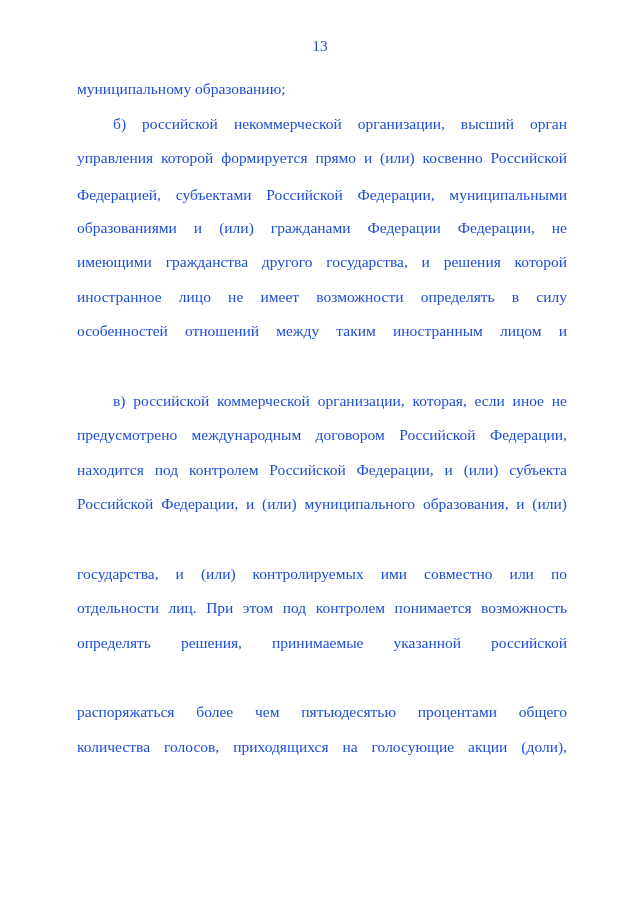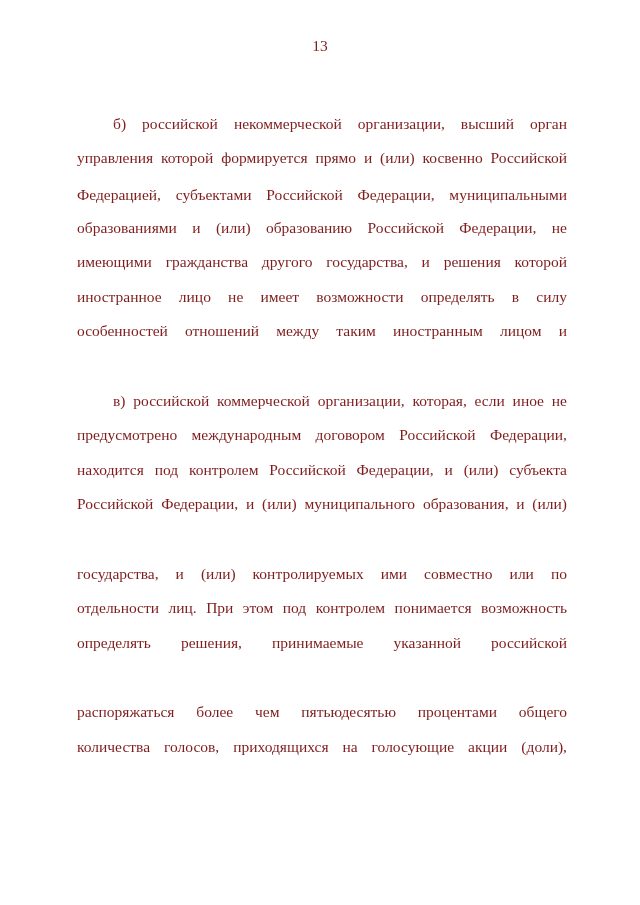--- a/index.html
+++ b/index.html
@@ -1,19 +1,19 @@
 <!DOCTYPE html>
 <html><head>
 <meta charset="utf-8">
 <style>
   html, body { margin: 0; padding: 0; background: #ffffff; }
   body { width: 640px; height: 905px; position: relative; overflow: hidden; }
   .page {
     position: absolute; left: 0; top: 0; width: 640px; height: 895px;
-    background: #ffffff; color: #7f1d1d;
+    background: #ffffff; color: #1d4ed8;
     font-family: "Liberation Serif", "DejaVu Serif", serif;
   }
   .page-number {
     position: absolute; top: 36px; left: 0; width: 640px; text-align: center;
     font-size: 15.5px; line-height: 20px;
   }
   .line {
     position: absolute; left: 77px; width: 490px;
     font-size: 15.5px; line-height: 20px; height: 20px;
     white-space: nowrap; overflow: visible;
@@ -21,24 +21,25 @@
   }
   .line.last { text-align-last: left; }
   .line.indent { left: 113px; width: 454px; }
 </style>
 </head>
 <body>
 
 <div class="page">
   <div class="page-number">13</div>
 
+  <div class="line last" style="top:79px">муниципальному образованию;</div>
   <div class="line indent" style="top:114px">б) российской некоммерческой организации, высший орган</div>
   <div class="line" style="top:148px">управления которой формируется прямо и (или) косвенно Российской</div>
   <div class="line" style="top:185px">Федерацией, субъектами Российской Федерации, муниципальными</div>
-  <div class="line" style="top:218px">образованиями и (или) образованию Российской Федерации, не</div>
+  <div class="line" style="top:218px">образованиями и (или) гражданами Федерации Федерации, не</div>
   <div class="line" style="top:252px">имеющими гражданства другого государства, и решения которой</div>
   <div class="line" style="top:287px">иностранное лицо не имеет возможности определять в силу</div>
   <div class="line" style="top:321px">особенностей отношений между таким иностранным лицом и</div>
   <div class="line indent" style="top:391px">в) российской коммерческой организации, которая, если иное не</div>
   <div class="line" style="top:425px">предусмотрено международным договором Российской Федерации,</div>
   <div class="line" style="top:460px">находится под контролем Российской Федерации, и (или) субъекта</div>
   <div class="line" style="top:494px">Российской Федерации, и (или) муниципального образования, и (или)</div>
   <div class="line" style="top:564px">государства, и (или) контролируемых ими совместно или по</div>
   <div class="line" style="top:598px">отдельности лиц. При этом под контролем понимается возможность</div>
   <div class="line" style="top:633px">определять решения, принимаемые указанной российской</div>

